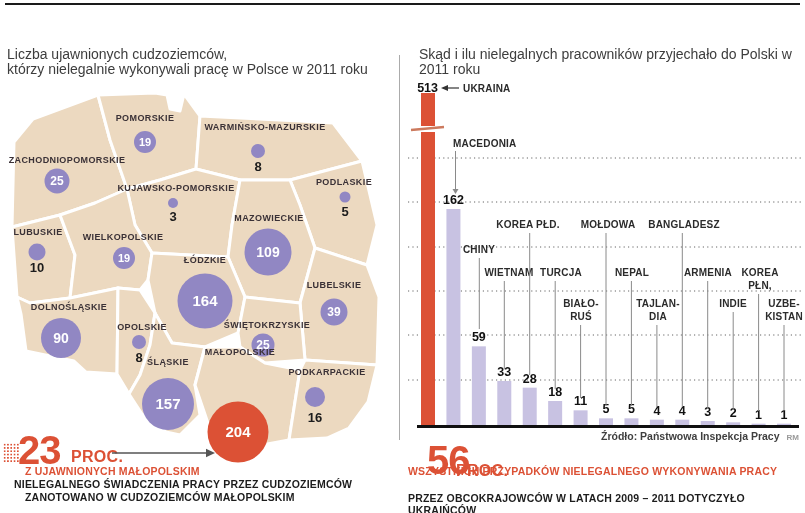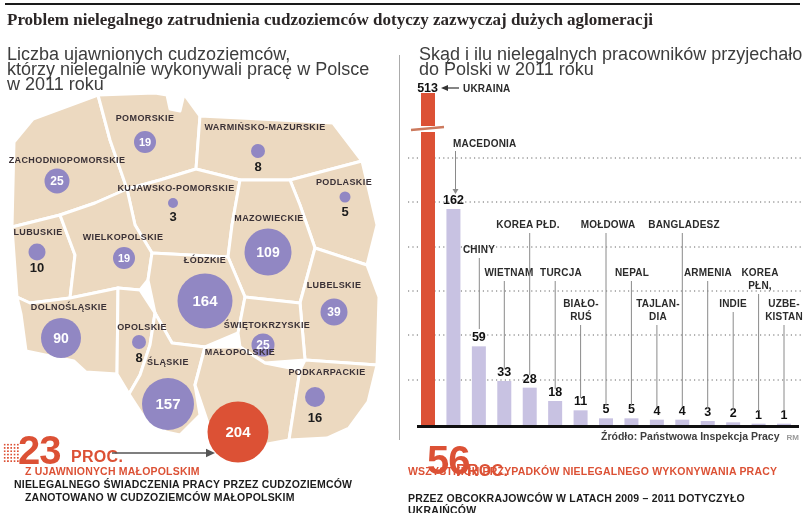--- a/index.html
+++ b/index.html
@@ -1,21 +1,21 @@
 <!DOCTYPE html>
 <html><head>
 <meta charset="utf-8">
 <style>
   html,body{margin:0;padding:0;background:#fff;}
   .page{position:relative;width:805px;height:513px;background:#fff;overflow:hidden;
         font-family:"Liberation Sans",sans-serif;color:#1c1c1c;}
   .toprule{position:absolute;left:5px;top:3px;width:795px;height:2px;background:#1a1a1a;}
   .title{position:absolute;left:7px;top:10px;width:790px;margin:0;
          font-family:"Liberation Serif",serif;font-weight:700;font-size:17px;color:#2b2626;}
-  .subtitle{position:absolute;font-size:18px;line-height:15px;color:#3d3d3d;}
+  .subtitle{position:absolute;font-size:14px;line-height:15px;color:#3d3d3d;}
   .sub-left{left:7px;top:47px;width:380px;}
   .sub-right{left:419px;top:47px;width:395px;}
   .divider-v{position:absolute;left:399px;top:55px;width:1px;height:385px;background:#ababab;}
   .map-svg{position:absolute;left:0;top:85px;}
   .chart-svg{position:absolute;left:405px;top:75px;}
   .region{fill:#ecd9c0;stroke:#ffffff;stroke-width:3;stroke-linejoin:round;}
   .map-label{font-family:"Liberation Sans",sans-serif;font-weight:700;font-size:9px;
              letter-spacing:.4px;fill:#3a3136;}
   .circle-num{font-family:"Liberation Sans",sans-serif;font-weight:700;fill:#ffffff;}
   .below-num{font-family:"Liberation Sans",sans-serif;font-weight:700;font-size:13px;fill:#1c1c1c;}
@@ -31,21 +31,20 @@
            background-size:3.3px 3.3px;}
   .arrow-svg{position:absolute;}
   .source{position:absolute;right:6px;top:430px;font-size:10.5px;font-weight:700;color:#3f3f3f;}
   .source .credit{font-size:8px;color:#9a9a9a;margin-left:7px;font-weight:700;}
 </style>
 </head>
 <body>
 
 <div class="page">
   <div class="toprule"></div>
-  <h1 class="title">Problem nielegalnego zatrudnienia cudzoziemców dotyczy zazwyczaj dużych aglomeracji</h1>
 
   <div class="subtitle sub-left">
     <div>Liczba ujawnionych cudzoziemców,</div>
     <div>którzy nielegalnie wykonywali pracę w Polsce w 2011 roku</div>
   </div>
   <div class="divider-v"></div>
   <div class="subtitle sub-right">Skąd i ilu nielegalnych pracowników przyjechało do Polski w 2011 roku</div>
 
   <svg id="mapSvg" class="map-svg" width="405" height="392" viewBox="0 0 405 392">
       <polygon points="14,57 33,34 98,10 110,55 127,104 95,118 60,130 12,142" class="region"></polygon>

